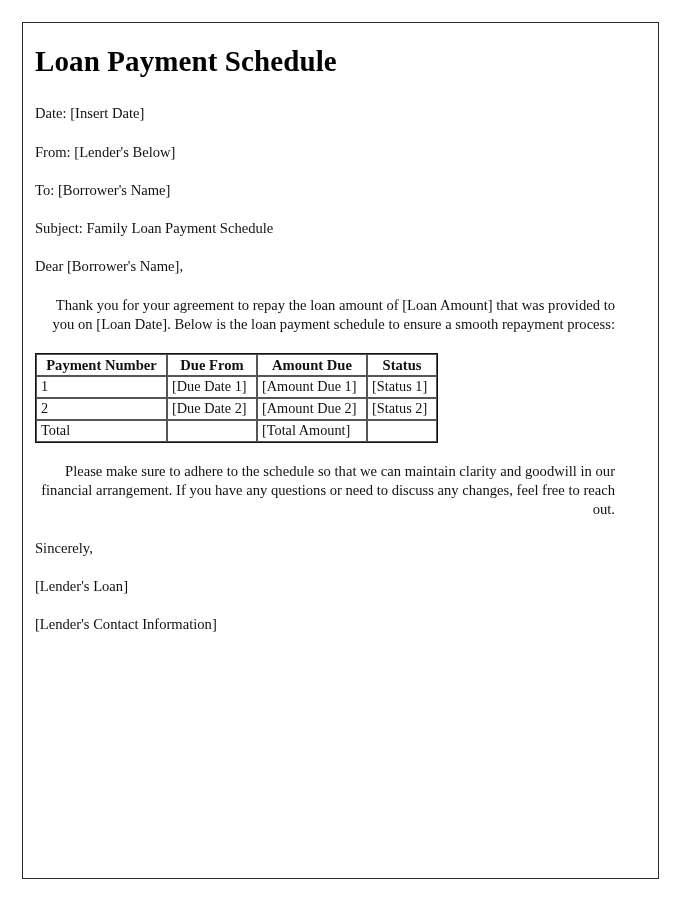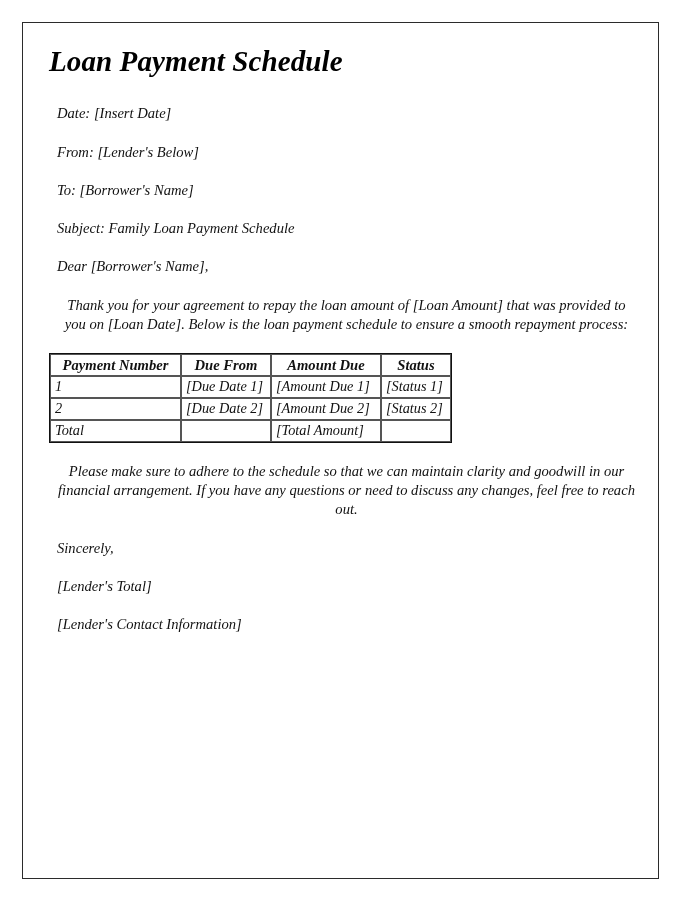--- a/index.html
+++ b/index.html
@@ -23,49 +23,48 @@
     top: 22px;
     width: 637px;
     height: 857px;
     border: 1.5px solid #2b2b2b;
     background: #ffffff;
     box-sizing: border-box;
   }
 
   .page-content {
     position: absolute;
-    left: 26px;
+    left: 12px;
     top: 22px;
     right: 22px;
-    font-style: italic;
   }
 
   
   .doc-title {
     font-family: "Liberation Serif", "DejaVu Serif", serif;
     font-size: 29px;
     font-weight: bold;
     letter-spacing: 0.1px;
     margin: 0 0 26px 0;
     line-height: 1.15;
     color: #000000;
   }
 
   
   .para {
     font-size: 14.6px;
     line-height: 1.32;
-    margin: 0 0 19px 8px;
+    margin: 0 0 19px 0;
     color: #111111;
     max-width: 578px;
   }
 
   .para.block {
     max-width: 580px;
-    text-align: center;
+    text-align: right;
   }
 
   
   .schedule-table-wrap {
     margin: 0 0 19px 0;
   }
   table.schedule {
     border-collapse: separate;
     border-spacing: 0;
     border: 1.5px solid #111111;
@@ -153,18 +152,18 @@
           </tr>
         </tbody>
       </table>
     </div>
 
     <p class="para block">Please make sure to adhere to the schedule so that we can maintain clarity and goodwill in our financial arrangement. If you have any questions or need to discuss any changes, feel free to reach out.</p>
 
 
     <p class="para">Sincerely,</p>
 
-    <p class="para">[Lender's Total]</p>
+    <p class="para">[Lender's Loan]</p>
 
     <p class="para">[Lender's Contact Information]</p>
 
   </div>
 </div>
 
 </body></html>

